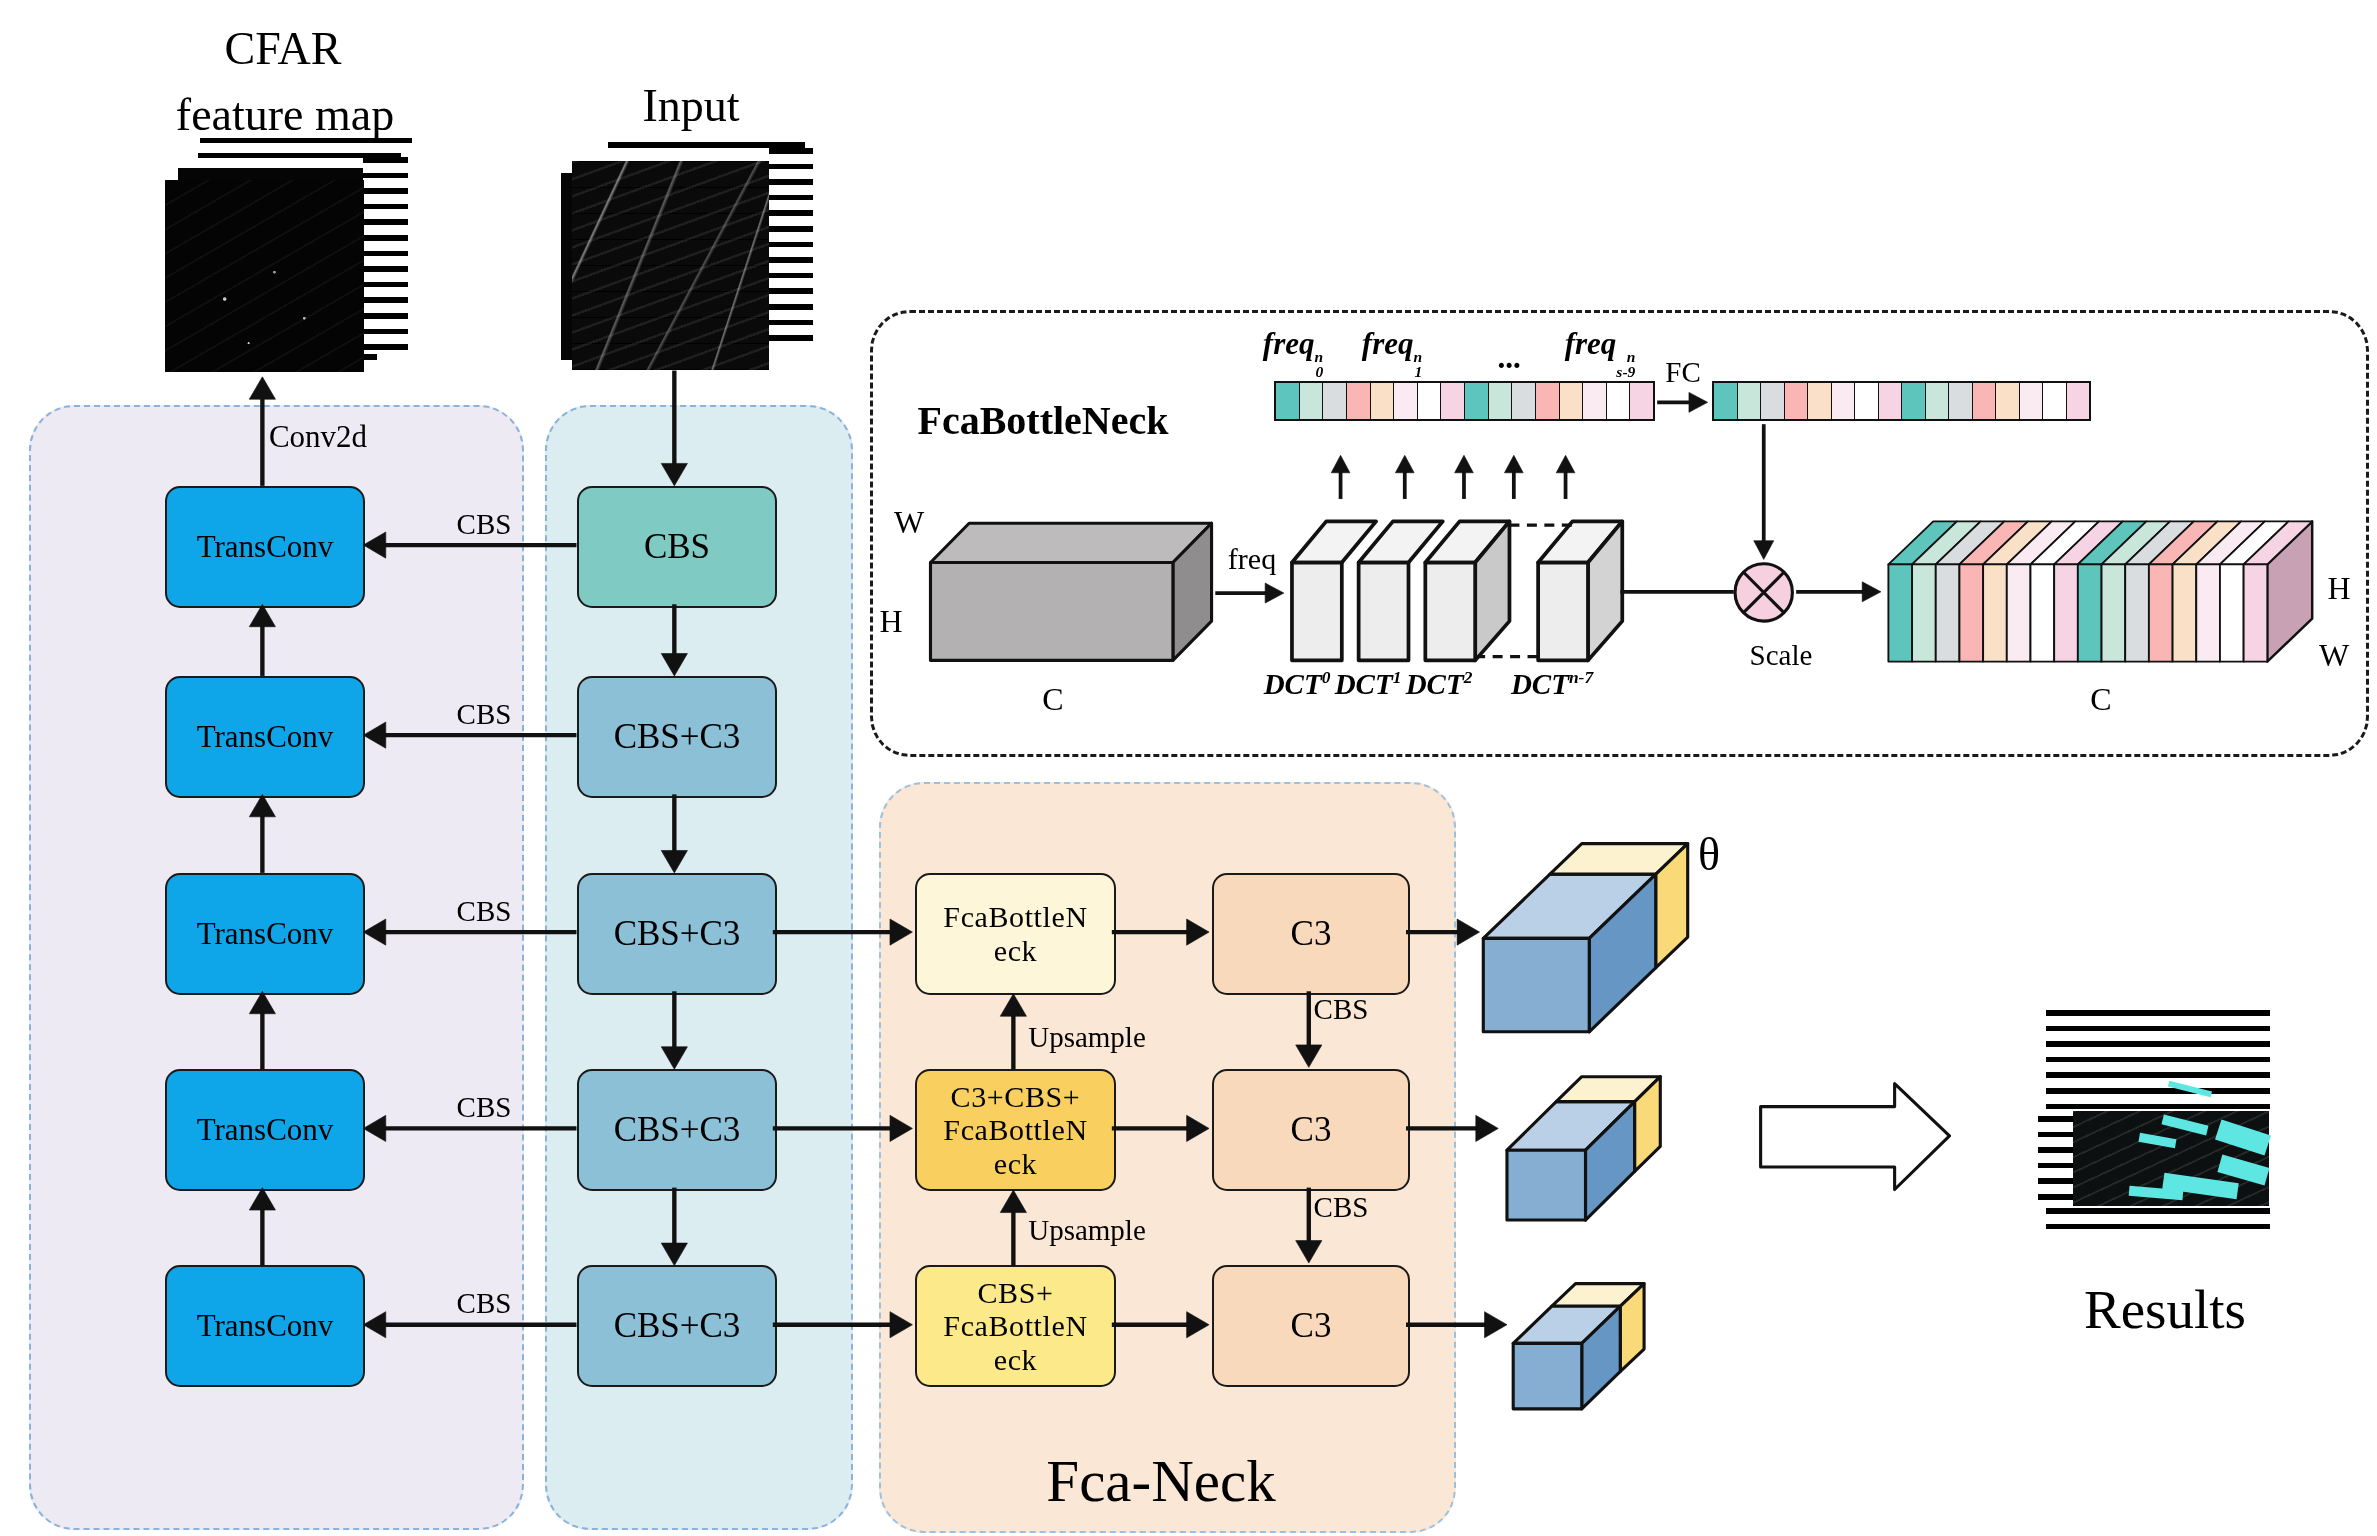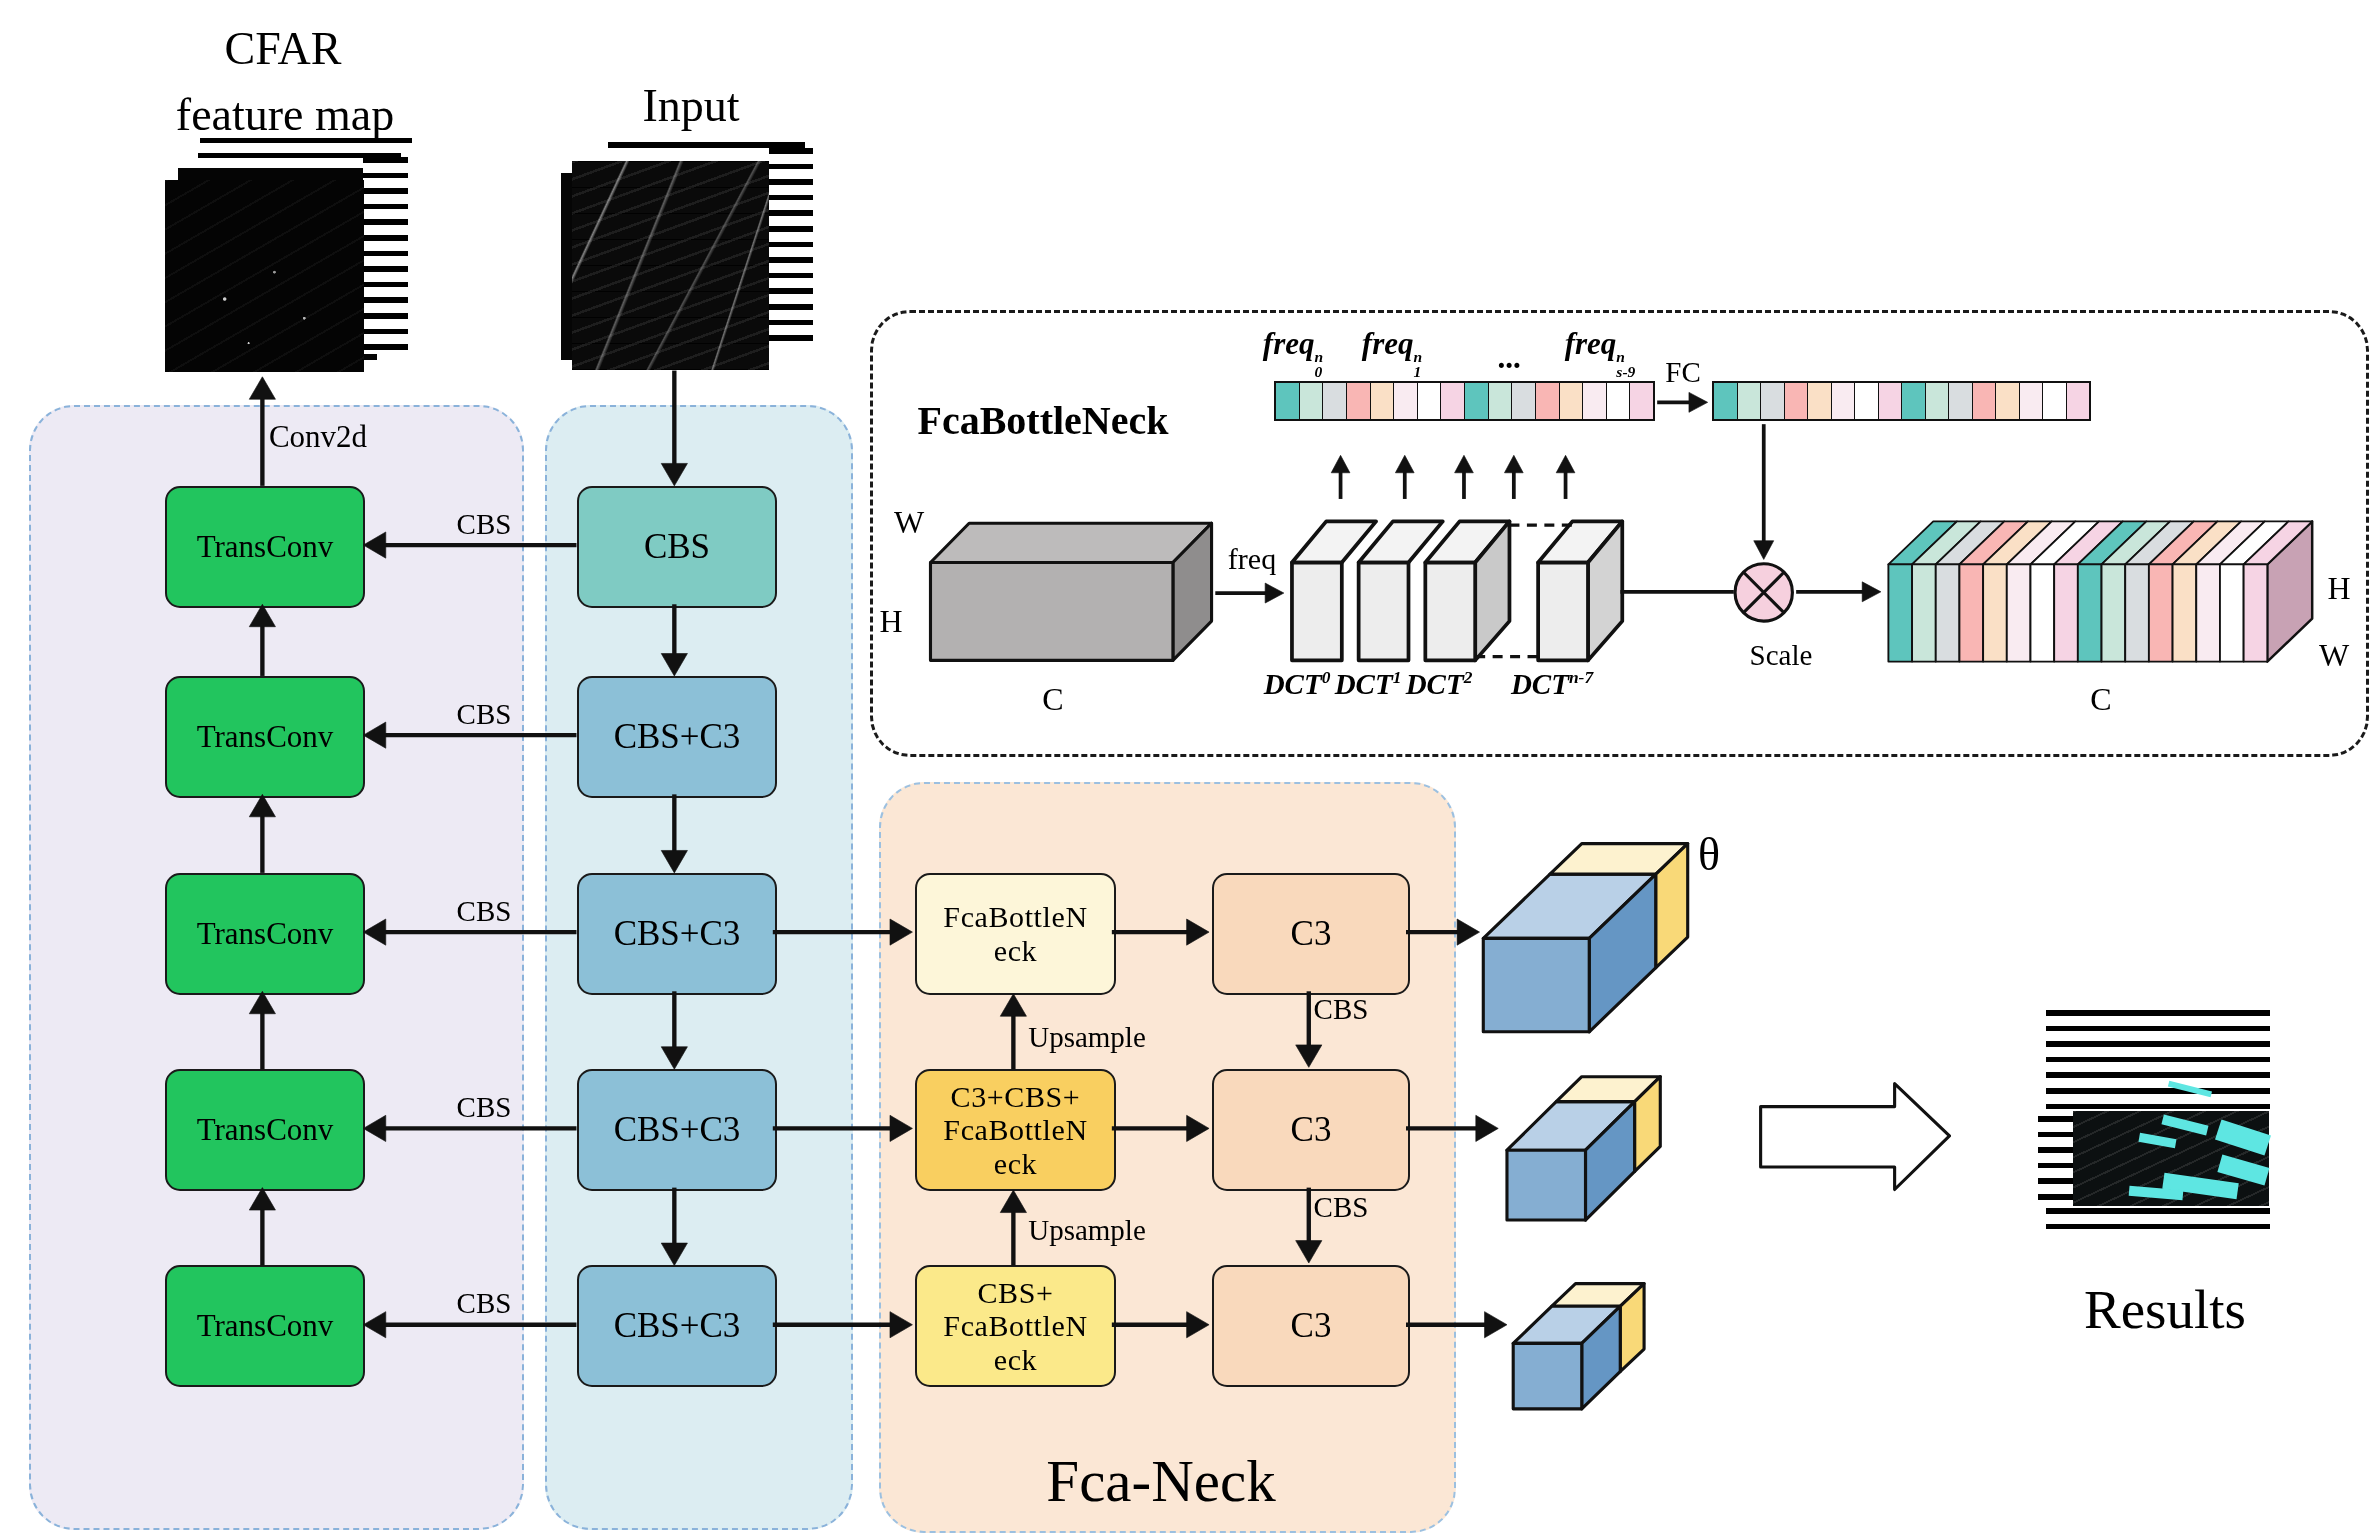--- a/index.html
+++ b/index.html
@@ -6,31 +6,31 @@
   #canvas{position:relative;width:2377px;height:1537px;background:#ffffff;overflow:hidden;
           font-family:"Liberation Serif", serif;color:#000;}
   .panel{position:absolute;border-radius:45px;}
   #panel-cfar{left:29px;top:405px;width:491px;height:1121px;background:#edeaf4;border:2.5px dashed #8ab2da;}
   #panel-backbone{left:545px;top:405px;width:304px;height:1121px;background:#dcedf2;border:2.5px dashed #8ab2da;}
   #panel-neck{left:879px;top:782px;width:573px;height:747px;background:#fbe7d5;border:2.5px dashed #9cc0e0;}
   #panel-bottleneck{left:870px;top:310px;width:1493px;height:441px;background:#ffffff;border:3.1px dashed #1a1a1a;border-radius:40px;}
 
   .box{position:absolute;border:2.5px solid #1a1a1a;border-radius:15px;display:flex;
        align-items:center;justify-content:center;text-align:center;line-height:1.12;}
-  .purple{background:#22c55e;font-size:31px;}
+  .purple{background:#0ea5e9;font-size:31px;}
   .teal{background:#7fcbc3;font-size:35px;}
   .blue{background:#8cc0d7;font-size:35px;}
   .cream{background:#fdf6d9;font-size:30px;}
   .gold{background:#f9cf60;font-size:30px;}
   .yellow{background:#fbe98a;font-size:30px;}
   .orange{background:#f9d9bc;font-size:35px;}
   .box .ln{display:block;}
   .multiline{flex-direction:column;letter-spacing:0.6px;}
 
-  .lbl{position:absolute;transform:translate(-50%,-50%);white-space:nowrap;}
+  .lbl{position:absolute;transform:translate(-50%,-50%);white-space:nowrap;text-align:right;}
   .t74{font-size:46px;} .t95{font-size:59px;} .t88{font-size:55px;}
   .t52{font-size:32px;} .t50{font-size:31px;} .t48{font-size:30px;} .t46{font-size:29px;}
   .bold{font-weight:bold;}
   .math{font-style:italic;font-weight:600;font-size:31px;}
   .ss{display:inline-flex;flex-direction:column;font-size:60%;line-height:0.95;
       vertical-align:-0.45em;font-weight:600;}
   .ss sup,.ss sub{display:block;}
 
   .uline{position:absolute;background:#000;}
 

